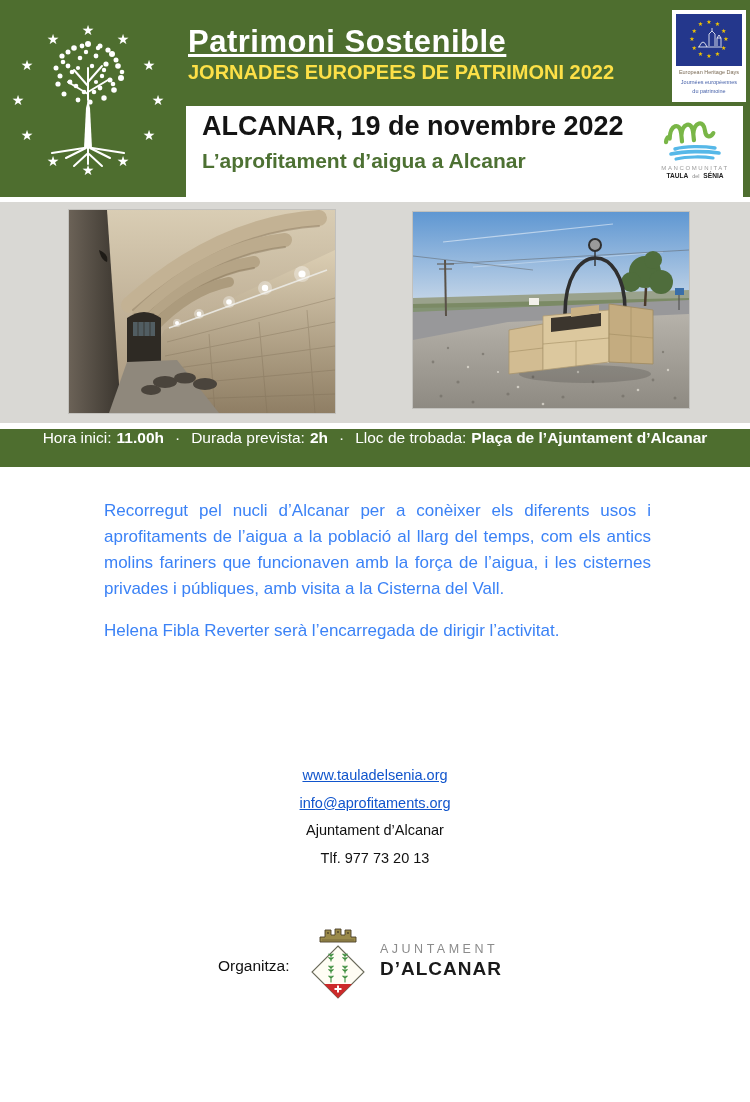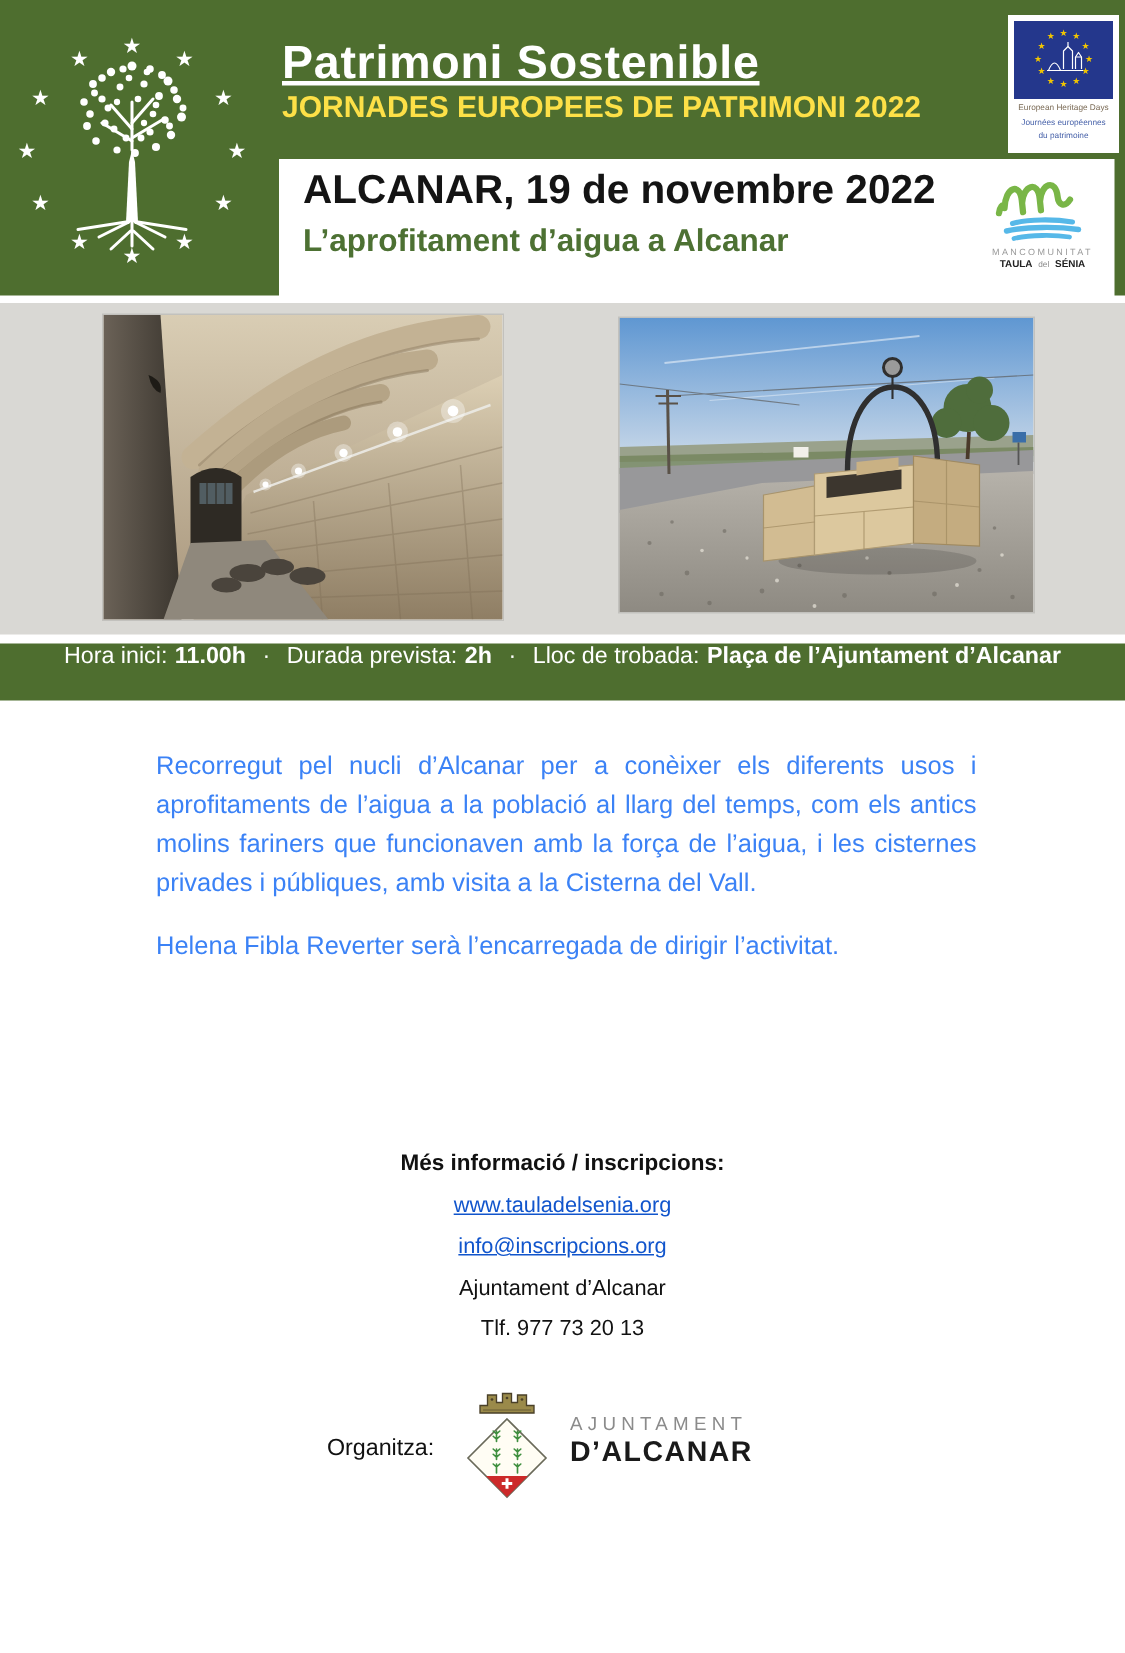--- a/index.html
+++ b/index.html
@@ -358,23 +358,22 @@
     <span class="lbl">Lloc de trobada:</span>
     <span class="val">Plaça de l’Ajuntament d’Alcanar</span>
   </div>
 
   <main class="body-copy">
     <p>Recorregut pel nucli d’Alcanar per a conèixer els diferents usos i aprofitaments de l’aigua a la població al llarg del temps, com els antics molins fariners que funcionaven amb la força de l’aigua, i les cisternes privades i públiques, amb visita a la Cisterna del Vall.</p>
     <p>Helena Fibla Reverter serà l’encarregada de dirigir l’activitat.</p>
   </main>
 
   <div class="contact">
-    <div class="line title">Més informació / inscripcions:</div>
     <div class="line"><a href="#">www.tauladelsenia.org</a></div>
-    <div class="line"><a href="#">info@inscripcions.org</a></div>
+    <div class="line"><a href="#">info@aprofitaments.org</a></div>
     <div class="line">Ajuntament d’Alcanar</div>
     <div class="line">Tlf. 977 73 20 13</div>
   </div>
 
   <div class="organizer">
     <span class="organizer-label">Organitza:</span>
 
     <div class="coa">
       <svg width="64" height="80" viewBox="0 0 64 80">
         <path d="M14,22 L50,22 L50,17 L45,17 L45,10 L39,10 L39,15 L35,15 L35,9 L29,9 L29,15 L25,15 L25,10 L19,10 L19,17 L14,17 Z" fill="#9a8a4a" stroke="#4a4028" stroke-width="0.9"></path>

